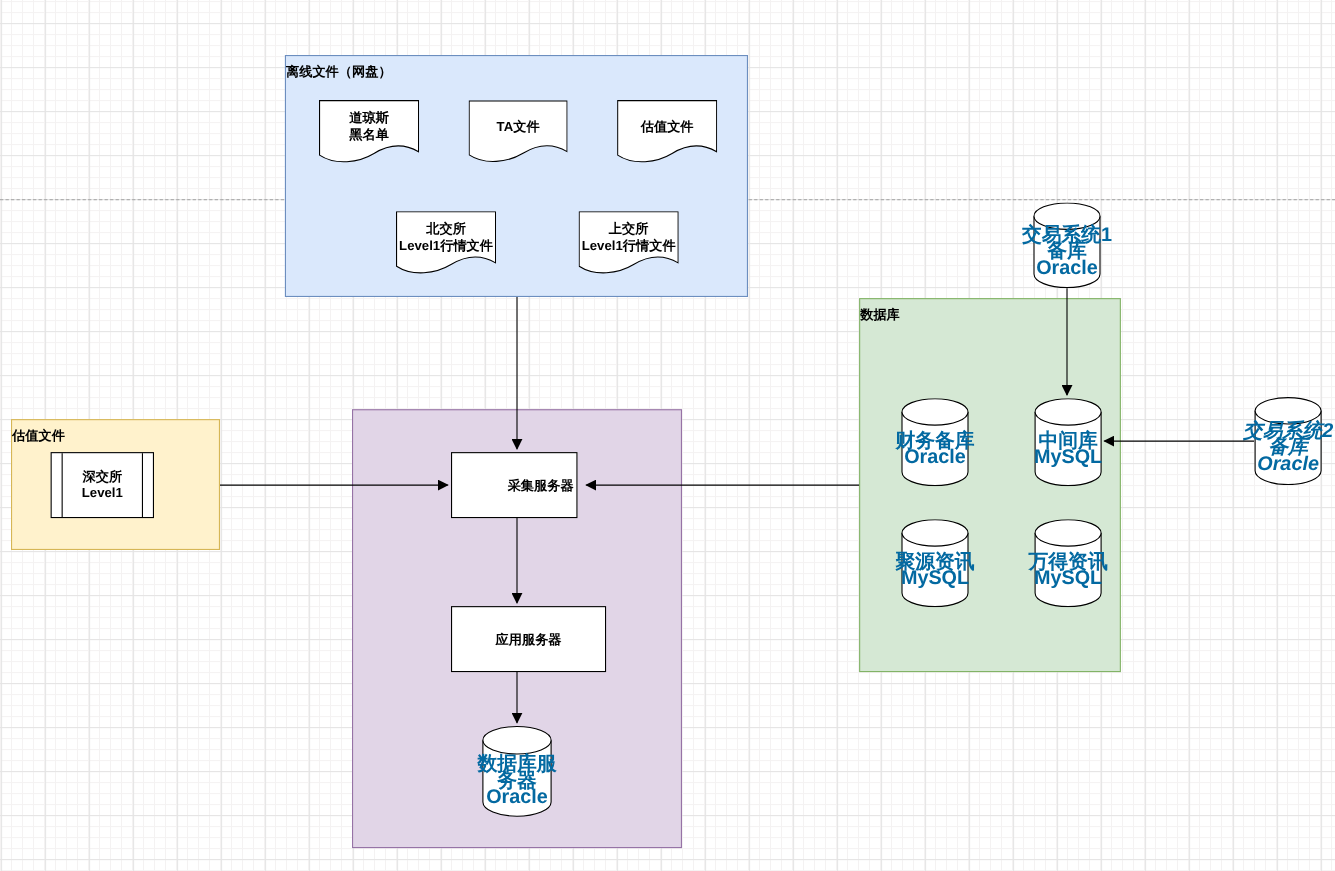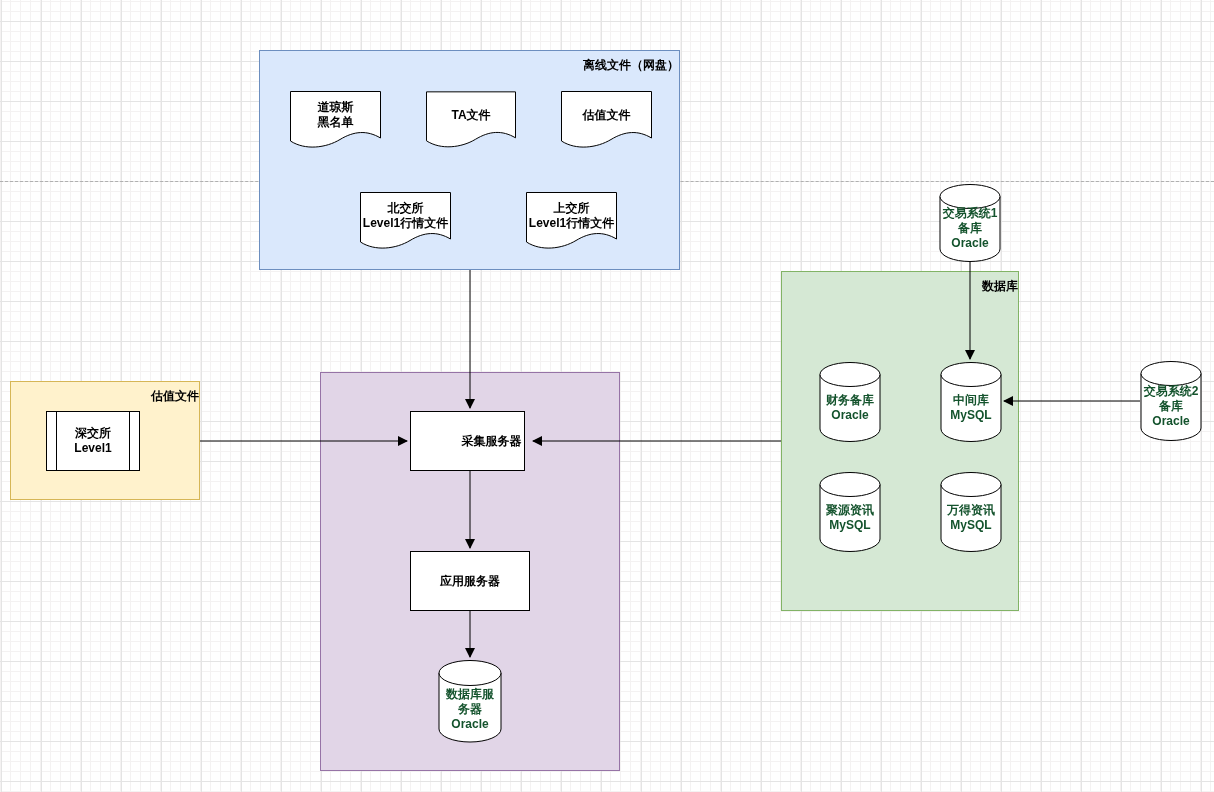--- a/index.html
+++ b/index.html
@@ -10,34 +10,34 @@
     background-image:
       linear-gradient(to right,#e4e4e4 1px,transparent 1px),
       linear-gradient(to bottom,#e4e4e4 1px,transparent 1px),
       linear-gradient(to right,#f4f2f2 1px,transparent 1px),
       linear-gradient(to bottom,#f4f2f2 1px,transparent 1px);
     background-size:40px 40px,40px 40px,10px 10px,10px 10px;
     background-position:1px 0,0 21px,0 0,0 1px;
   }
   .page-break{position:absolute;left:0;right:0;top:181px;border-top:1px dashed #b0b0b0;z-index:0;}
   .container{position:absolute;z-index:1;border:1px solid;box-sizing:border-box;}
-  .container-title{position:absolute;top:6px;left:0;right:0;text-align:right;
+  .container-title{position:absolute;top:6px;left:0;right:0;text-align:left;
     font-weight:bold;font-size:12px;color:#000;}
   .node{position:absolute;z-index:2;box-sizing:border-box;}
   .shape-rect{background:#fff;border:1px solid #000;display:flex;flex-direction:column;
     align-items:center;justify-content:center;text-align:center;
     font-weight:bold;font-size:12px;line-height:15px;color:#000;}
   .process::before{content:"";position:absolute;left:9px;top:0;bottom:0;border-left:1px solid #000;}
   .process::after{content:"";position:absolute;right:9px;top:0;bottom:0;border-left:1px solid #000;}
   .doc svg, .cyl svg{position:absolute;left:0;top:0;}
   .doc-label{position:absolute;left:0;right:0;top:4px;height:40px;display:flex;flex-direction:column;
     align-items:center;justify-content:center;font-weight:bold;font-size:12px;line-height:15px;
     white-space:nowrap;text-align:center;color:#000;}
   .cyl-label{position:absolute;left:50%;transform:translateX(-50%);width:92px;text-align:center;
-    font-weight:bold;font-size:12px;line-height:15px;white-space:nowrap;color:#14532d;}
+    font-weight:bold;font-size:18px;line-height:15px;white-space:nowrap;color:#0369a1;}
   .edges{position:absolute;left:0;top:0;z-index:3;pointer-events:none;}
 </style>
 </head>
 <body>
 
 <div class="page-break"></div>
 
 <div class="container" style="left:259px;top:50px;width:421px;height:220px;background:#dae8fc;border-color:#6c8ebf;">
   <div class="container-title">离线文件（网盘）</div>
 </div>
@@ -103,21 +103,21 @@
 
 <div class="node shape-rect process" style="left:46px;top:411px;width:94px;height:60px;position:absolute;">
   <span>深交所</span>
   <span>Level1</span>
 </div>
 
 <div class="node shape-rect" style="left:410px;top:411px;width:115px;height:60px;padding-left:48px;">
   <span>采集服务器</span>
 </div>
 
-<div class="node shape-rect" style="left:410px;top:551px;width:120px;height:60px;">
+<div class="node shape-rect" style="left:410px;top:551px;width:141px;height:60px;">
   <span>应用服务器</span>
 </div>
 
 <div class="node cyl" style="left:438px;top:660px;width:64px;height:83px;">
   <svg width="64" height="83" viewBox="0 0 64 83">
     <path d="M1,13 V69 A31,13 0 0 0 63,69 V13" fill="#fff" stroke="#000"></path>
     <ellipse cx="32" cy="13" rx="31" ry="12.5" fill="#fff" stroke="#000"></ellipse>
   </svg>
   <div class="cyl-label" style="top:27px;">
     <div>数据库服</div>
@@ -175,21 +175,21 @@
     <path d="M1,12.5 V65 A30,12.5 0 0 0 61,65 V12.5" fill="#fff" stroke="#000"></path>
     <ellipse cx="31" cy="12.5" rx="30" ry="12" fill="#fff" stroke="#000"></ellipse>
   </svg>
   <div class="cyl-label" style="top:22px;">
     <div>交易系统1</div>
     <div>备库</div>
     <div>Oracle</div>
   </div>
 </div>
 
-<div class="node cyl" style="left:1140px;top:361px;width:62px;height:80px;">
+<div class="node cyl" style="left:1140px;top:361px;width:62px;height:80px;font-style:italic;">
   <svg width="62" height="80" viewBox="0 0 62 80">
     <path d="M1,12.5 V67 A30,12.5 0 0 0 61,67 V12.5" fill="#fff" stroke="#000"></path>
     <ellipse cx="31" cy="12.5" rx="30" ry="12" fill="#fff" stroke="#000"></ellipse>
   </svg>
   <div class="cyl-label" style="top:23px;">
     <div>交易系统2</div>
     <div>备库</div>
     <div>Oracle</div>
   </div>
 </div>

